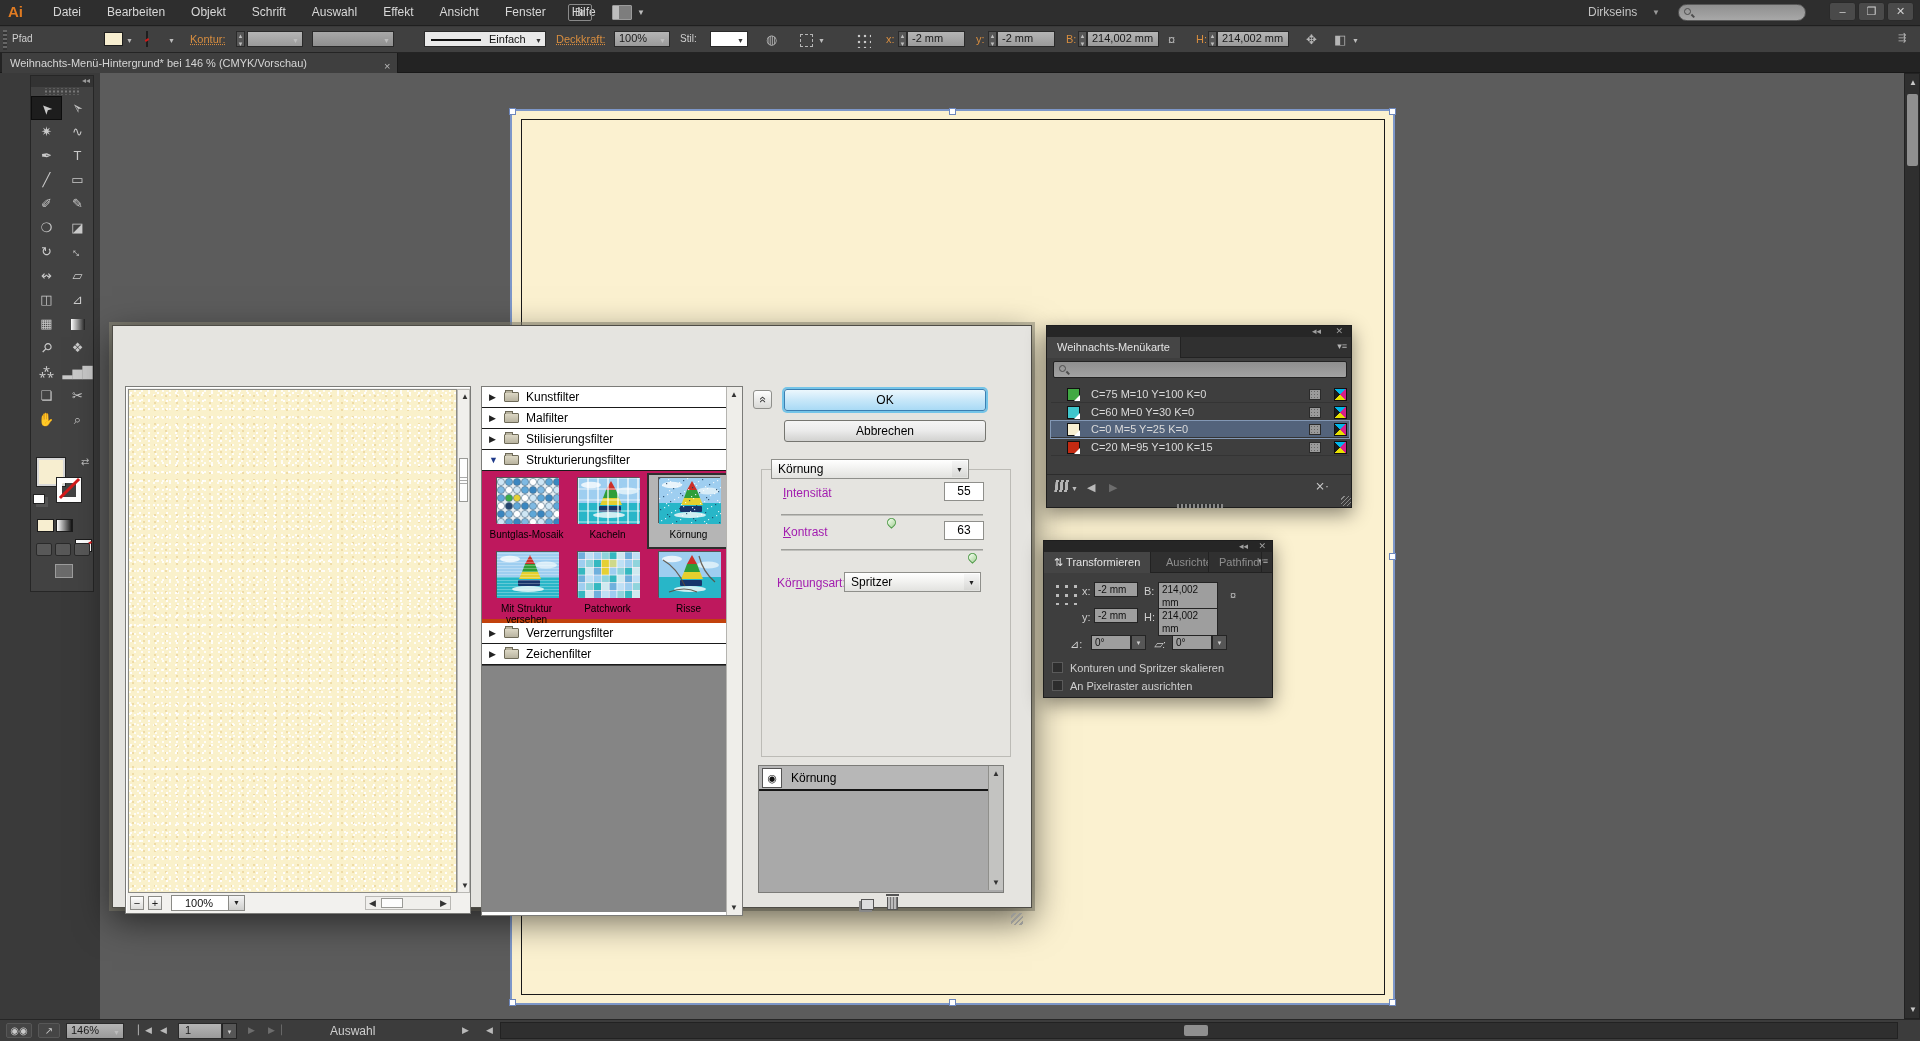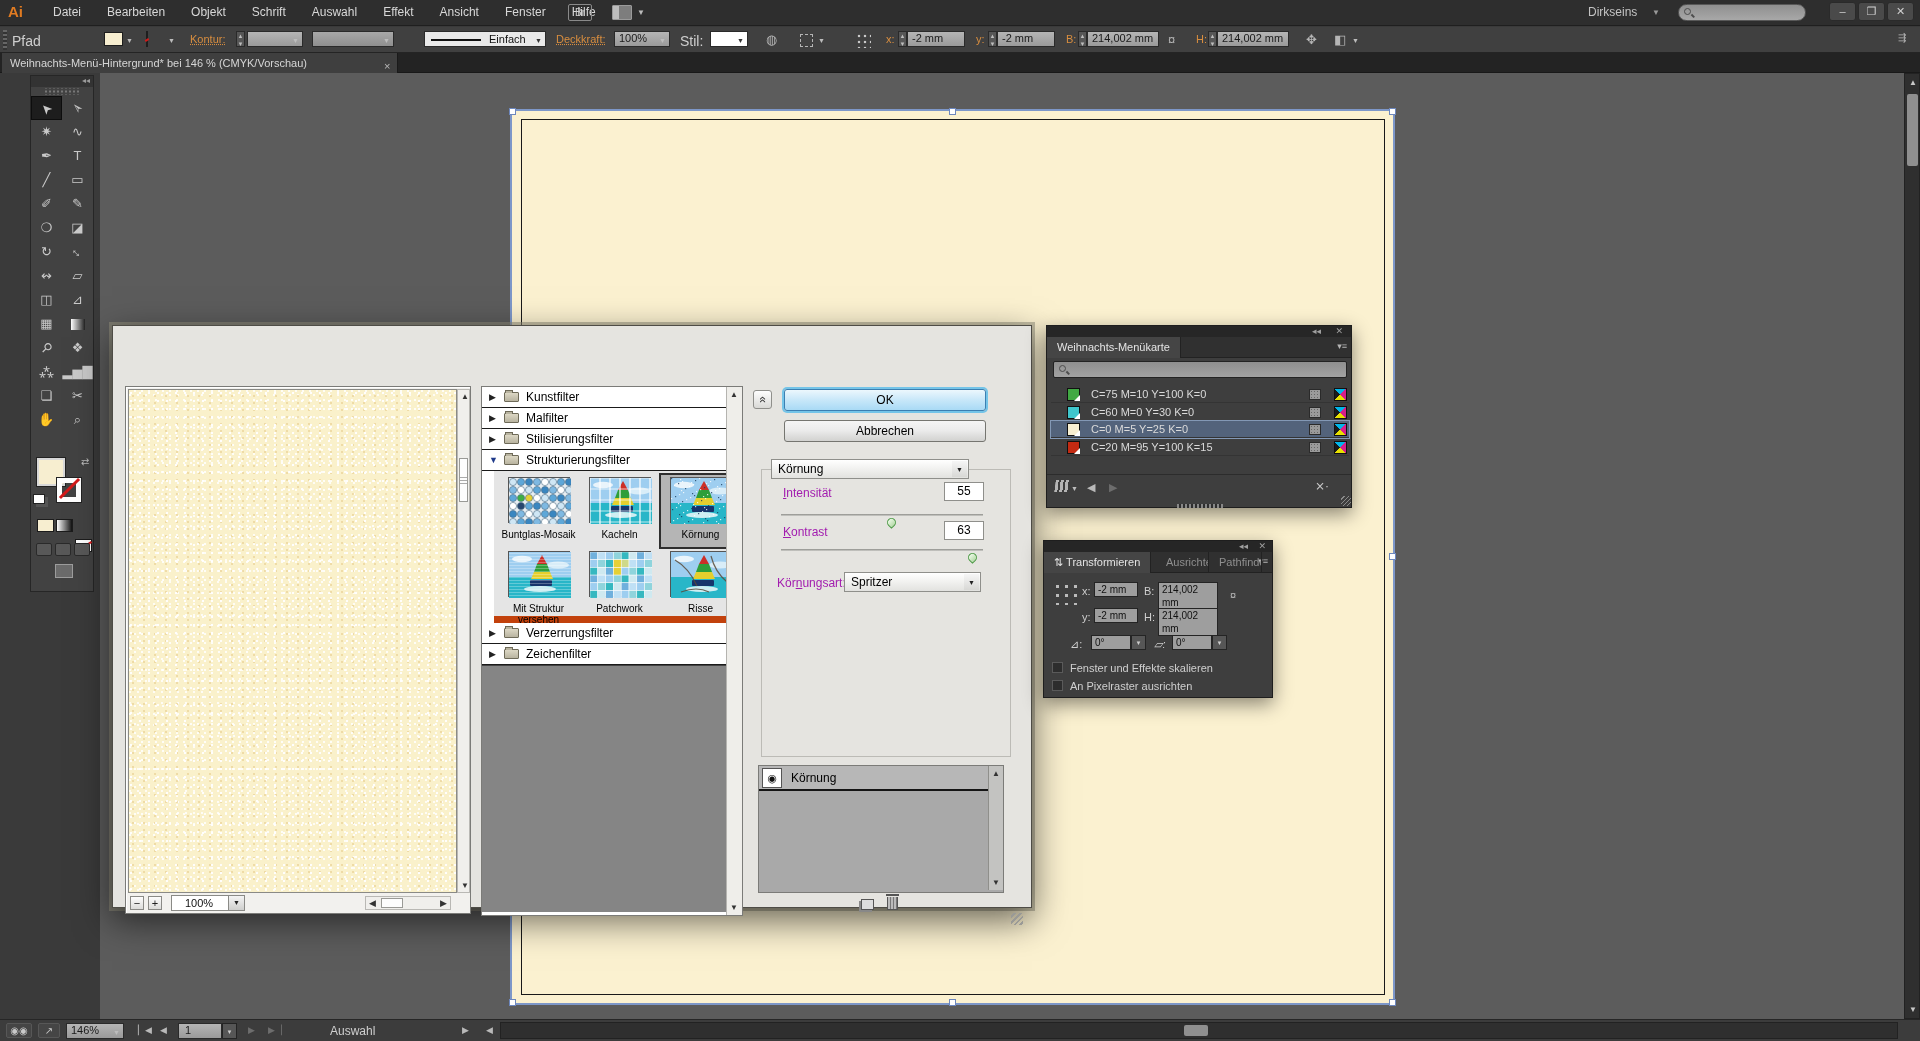--- a/index.html
+++ b/index.html
@@ -18,21 +18,21 @@
   #ws-user { left:1588px; top:5px; color:#c3c3c3; }
   #ws-user-caret { left:1652px; top:8px; color:#9a9a9a; font-size:8px; }
   #search-pill { left:1678px; top:4px; width:128px; height:17px; background:linear-gradient(#8f8f8f,#a8a8a8); border:1px solid #585858; border-radius:9px; }
   .mag { position:absolute; left:5px; top:3px; width:7px; height:7px; border:1.5px solid #4c4c4c; border-radius:50%; }
   .mag:after { content:""; position:absolute; left:6px; top:6px; width:4px; height:1.5px; background:#4c4c4c; transform:rotate(45deg); }
   .winbtn { top:2px; width:27px; height:19px; background:#4a4a4a; border:1px solid #2a2a2a; border-radius:3px; color:#d0d0d0; font-size:11px; text-align:center; line-height:17px; }
 
   
   #controlbar { left:0; top:27px; width:1920px; height:26px; background:#404040; border-bottom:1px solid #242424; }
   .grip-v { left:3px; top:3px; width:4px; height:20px; background:repeating-linear-gradient(#666 0 2px,#333 2px 4px); }
-  .cb-label { color:#cfcfcf; font-size:14px; }
+  .cb-label { color:#cfcfcf; font-size:10px; }
   .cb-link { color:#d98e3f; font-size:11px; text-decoration:underline dotted; }
   .swatch-mini { width:19px; height:14px; border:1px solid #1e1e1e; }
   .caret { color:#bdbdbd; font-size:7px; }
   .cb-combo { height:16px; background:linear-gradient(#b5b5b5,#9a9a9a); border:1px solid #2a2a2a; color:#1a1a1a; font-size:11px; }
   .stepper { width:9px; height:16px; background:#565656; border:1px solid #2a2a2a; color:#bdbdbd; font-size:6px; text-align:center; line-height:8px; }
   .none-slash { position:relative; background:#fff; }
   .none-slash:after { content:""; position:absolute; left:-2px; right:-2px; top:50%; height:2px; background:#d41a1a; transform:rotate(-32deg); }
   .icon-grey { color:#b5b5b5; font-size:13px; }
 
   
@@ -98,21 +98,21 @@
 
   
   #flist { left:368px; top:33px; width:262px; height:530px; background:#fff; border:1px solid #7b7b78; }
   .fcat { position:relative; height:21px; border-bottom:1px solid #1a1a1a; line-height:21px; color:#000; font-size:12px; background:#fff; }
   .fcat .tri { position:absolute; left:7px; top:0; font-size:9px; color:#222; }
   .fcat .tri.open { color:#1f3a8a; }
   .folder { position:absolute; left:22px; top:5px; width:15px; height:10px; background:linear-gradient(#dcd7c4,#b9b4a0); border:1px solid #6e6a58; border-radius:1px; }
   .folder:before { content:""; position:absolute; left:0; top:-3px; width:6px; height:2px; background:#b9b4a0; border:1px solid #6e6a58; border-bottom:none; }
   .fcat .lab { margin-left:44px; }
   .fcat.bold .lab { font-weight:normal; }
-  #fthumbs { position:relative; height:152px; border-bottom:7px solid #c2410c; background:#e5e5e5; padding:3px 0 0 4px;margin-left:12px; }
+  #fthumbs { position:relative; height:152px; border-bottom:4px solid #c2410c; background:#be185d; padding:3px 0 0 4px; }
   .fthumb { float:left; width:79px; height:72px; text-align:center; margin:1px; padding-top:2px; }
   .fthumb .img { display:inline-block; width:62px; height:46px; border:1px solid #555; }
   .fthumb .cap { font-size:10px; color:#000; line-height:11px; margin-top:2px; }
   .fthumb.selected { background:#b5b5b5; outline:2px solid #2e2e2e; }
   #flist-filler { position:relative; height:247px; background:#858585; border-top:1px solid #444; }
   #flist-vsb { position:absolute; right:0; top:0; width:16px; height:528px; background:#efeeea; border-left:1px solid #b5b4b0; }
   .lsb-ar { position:absolute; left:3px; font-size:8px; color:#333; }
 
   
   #collapse-btn { left:640px; top:37px; width:19px; height:19px; background:linear-gradient(#fefefe,#d9d9d6); border:1px solid #8f8f8b; border-radius:3px; text-align:center; }
@@ -759,21 +759,21 @@
   <span class="abs dk-field" style="left:50px;top:67px;width:44px;">-2 mm</span>
   <span class="tf-lab" style="left:100px;top:70px;">H:</span>
   <span class="abs dk-field" style="left:114px;top:67px;width:60px;">214,002 mm</span>
   <span class="tf-lab" style="left:26px;top:97px;">⊿:</span>
   <span class="abs dk-field" style="left:47px;top:94px;width:40px;">0°</span>
   <span class="abs dk-caret-btn" style="left:87px;top:94px;width:15px;height:15px;line-height:15px;">▼</span>
   <span class="tf-lab" style="left:110px;top:97px;font-style:italic;">▱:</span>
   <span class="abs dk-field" style="left:128px;top:94px;width:40px;">0°</span>
   <span class="abs dk-caret-btn" style="left:168px;top:94px;width:15px;height:15px;line-height:15px;">▼</span>
   <span class="chk" style="left:8px;top:121px;"></span>
-  <span class="tf-lab" style="left:26px;top:121px;">Fenster und Effekte skalieren</span>
+  <span class="tf-lab" style="left:26px;top:121px;">Konturen und Spritzer skalieren</span>
   <span class="chk" style="left:8px;top:139px;"></span>
   <span class="tf-lab" style="left:26px;top:139px;">An Pixelraster ausrichten</span>
 </div>
 
 <div id="statusbar" class="abs">
   <span class="abs st-ic" style="left:6px;width:26px;">◉◉</span>
   <span class="abs st-ic" style="left:38px;width:22px;">↗</span>
   <span class="abs cb-combo" style="left:66px;top:3px;width:58px;padding-left:4px;">
     <span>146%</span>
     <span class="abs caret" style="right:3px;top:5px;">▼</span>

